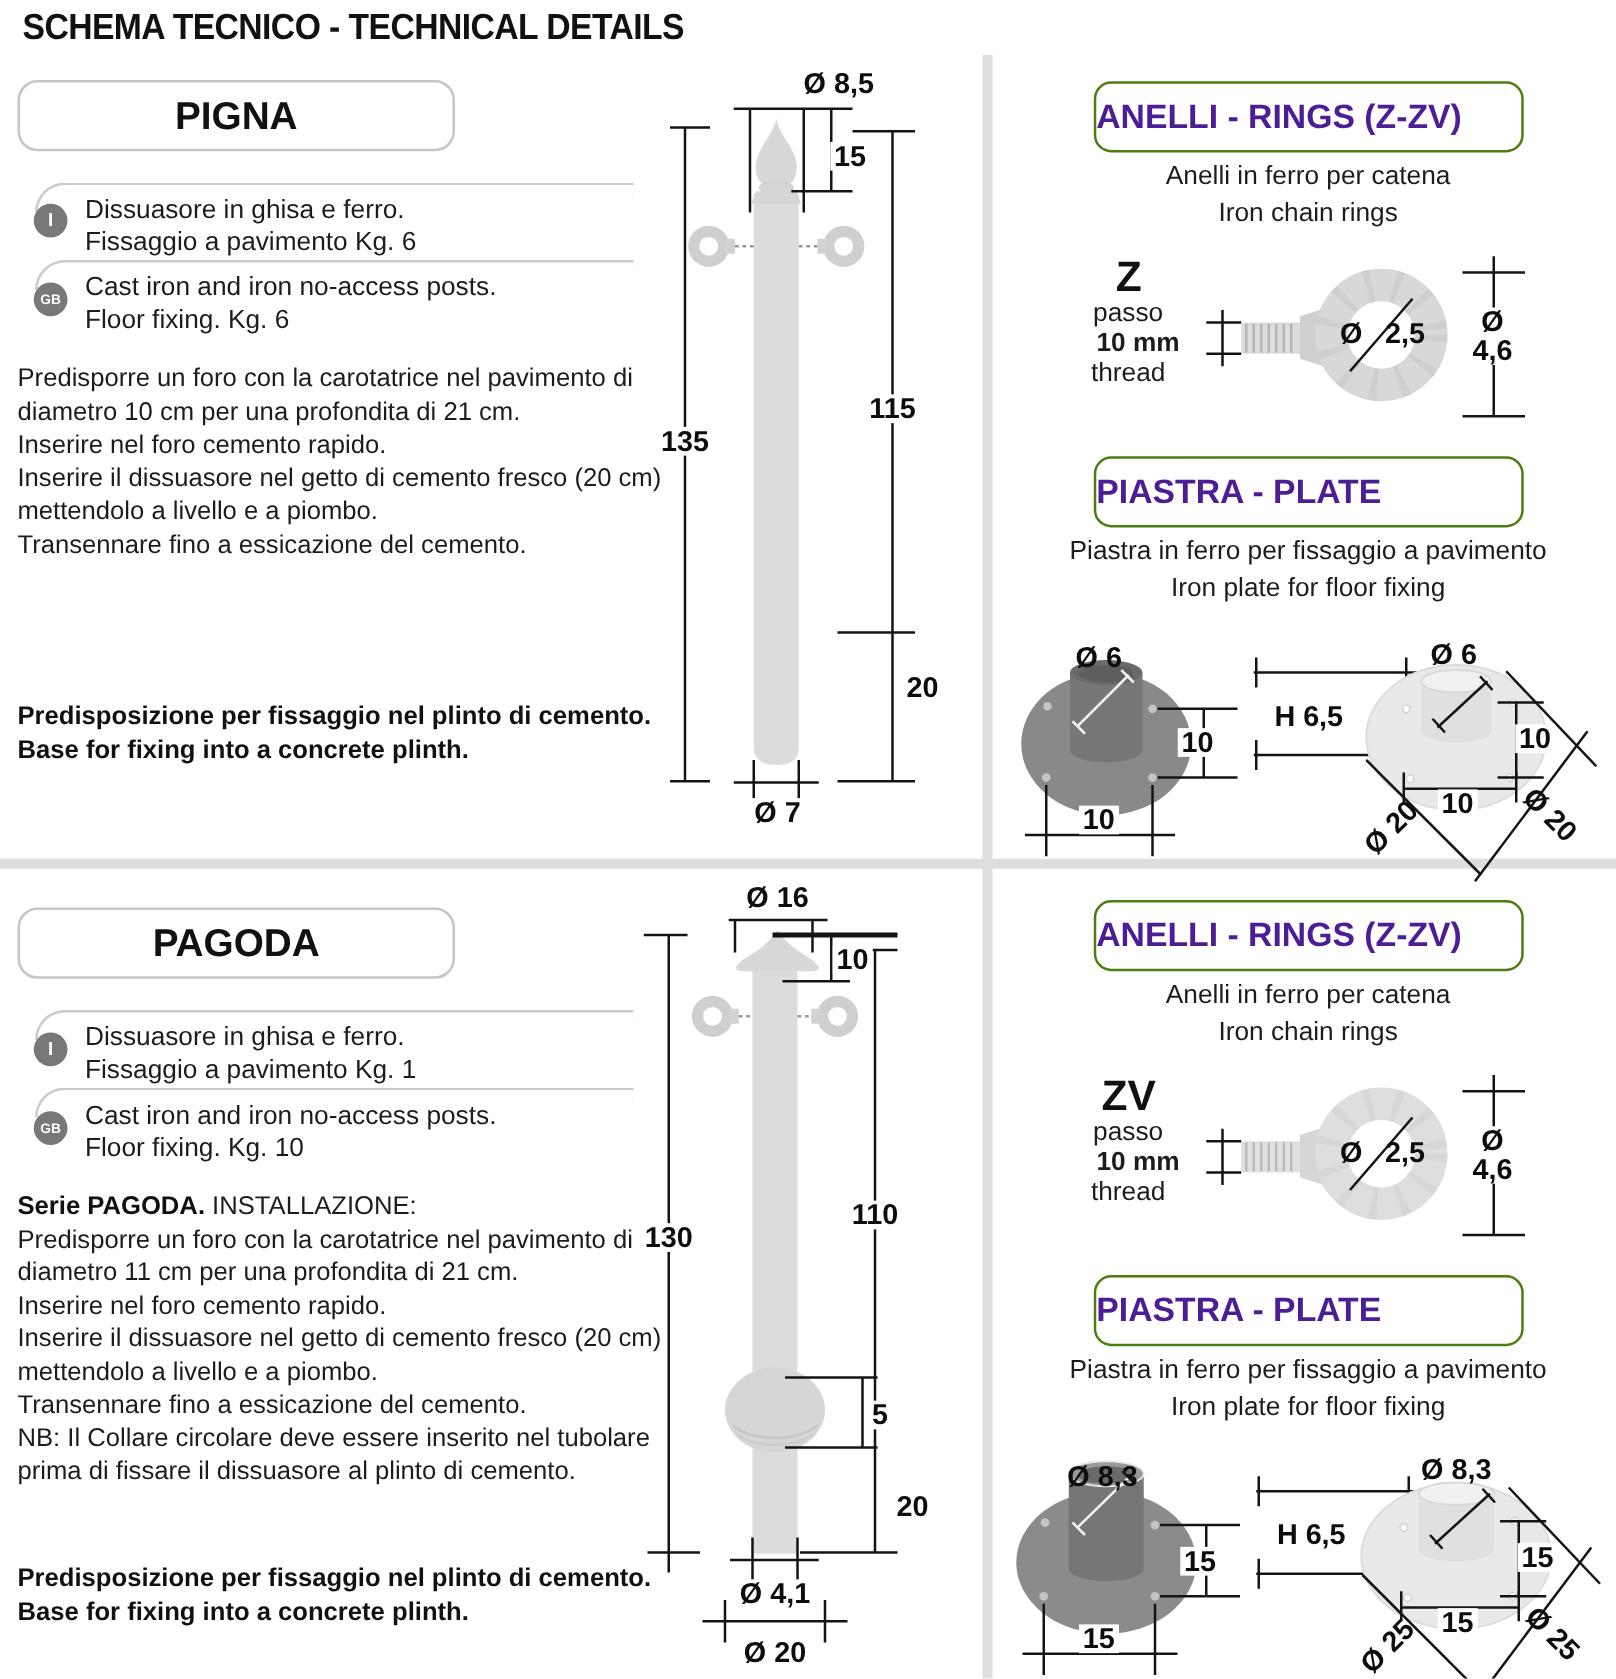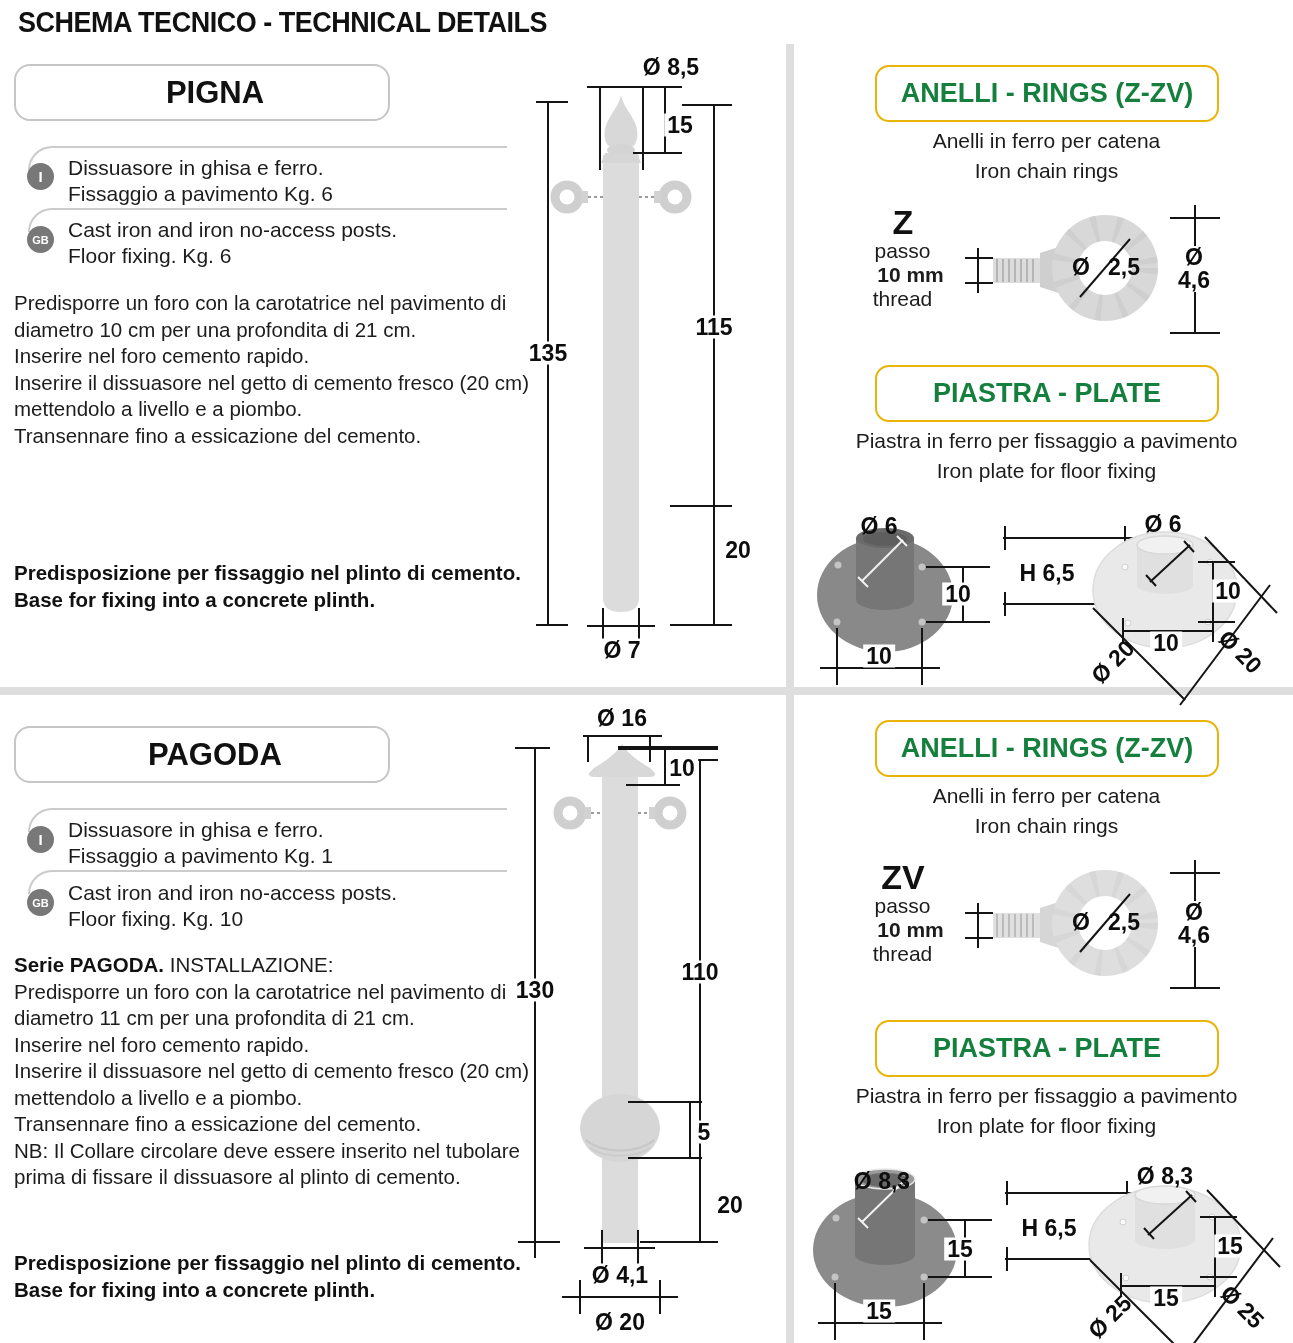--- a/index.html
+++ b/index.html
@@ -4,23 +4,23 @@
 <style>
   html,body{margin:0;padding:0;background:#fff;}
   .page{position:relative;width:1293px;height:1343px;background:#fff;overflow:hidden;
         font-family:"Liberation Sans","DejaVu Sans",sans-serif;color:#1b1b1b;}
   .abs{position:absolute;}
   .page-title{position:absolute;left:18px;top:6px;font-size:29px;font-weight:bold;color:#111;
         transform:scaleX(0.93);transform-origin:left center;white-space:nowrap;letter-spacing:-0.5px;}
   .vdivider{position:absolute;left:786px;top:44px;width:8px;height:1299px;background:#dedede;}
   .hdivider{position:absolute;left:0;top:687px;width:1293px;height:8px;background:#dedede;}
   .name-box{position:absolute;border:2px solid #c6c6c6;border-radius:16px;background:#fff;
-        display:flex;align-items:center;justify-content:center;font-weight:bold;font-size:31px;color:#111;padding-left:26px;}
-  .hdr-box{position:absolute;border:2px solid #eab308;border-radius:14px;background:#fff;
-        display:flex;align-items:center;justify-content:center;font-weight:bold;font-size:27px;color:#15803d;}
+        display:flex;align-items:center;justify-content:center;font-weight:bold;font-size:31px;color:#111;}
+  .hdr-box{position:absolute;border:2px solid #4d7c0f;border-radius:14px;background:#fff;
+        display:flex;align-items:center;font-weight:bold;font-size:27px;color:#4c1d95;}
   .arc-line{position:absolute;border-top:2px solid #cbcbcb;border-left:2px solid #cbcbcb;
         border-top-left-radius:26px;width:477px;height:22px;}
   .badge{position:absolute;width:27px;height:27px;border-radius:50%;background:#787878;color:#fff;
         display:flex;align-items:center;justify-content:center;font-weight:bold;}
   .badge.it{font-size:15px;}
   .badge.gb{font-size:11px;}
   .desc{position:absolute;font-size:21px;line-height:26px;color:#1c1c1c;white-space:nowrap;}
   .para{position:absolute;font-size:20.5px;line-height:26.5px;color:#1c1c1c;white-space:nowrap;}
   .para b{color:#111;}
   .plinth{position:absolute;font-size:20.5px;line-height:26.5px;font-weight:bold;color:#111;white-space:nowrap;}

